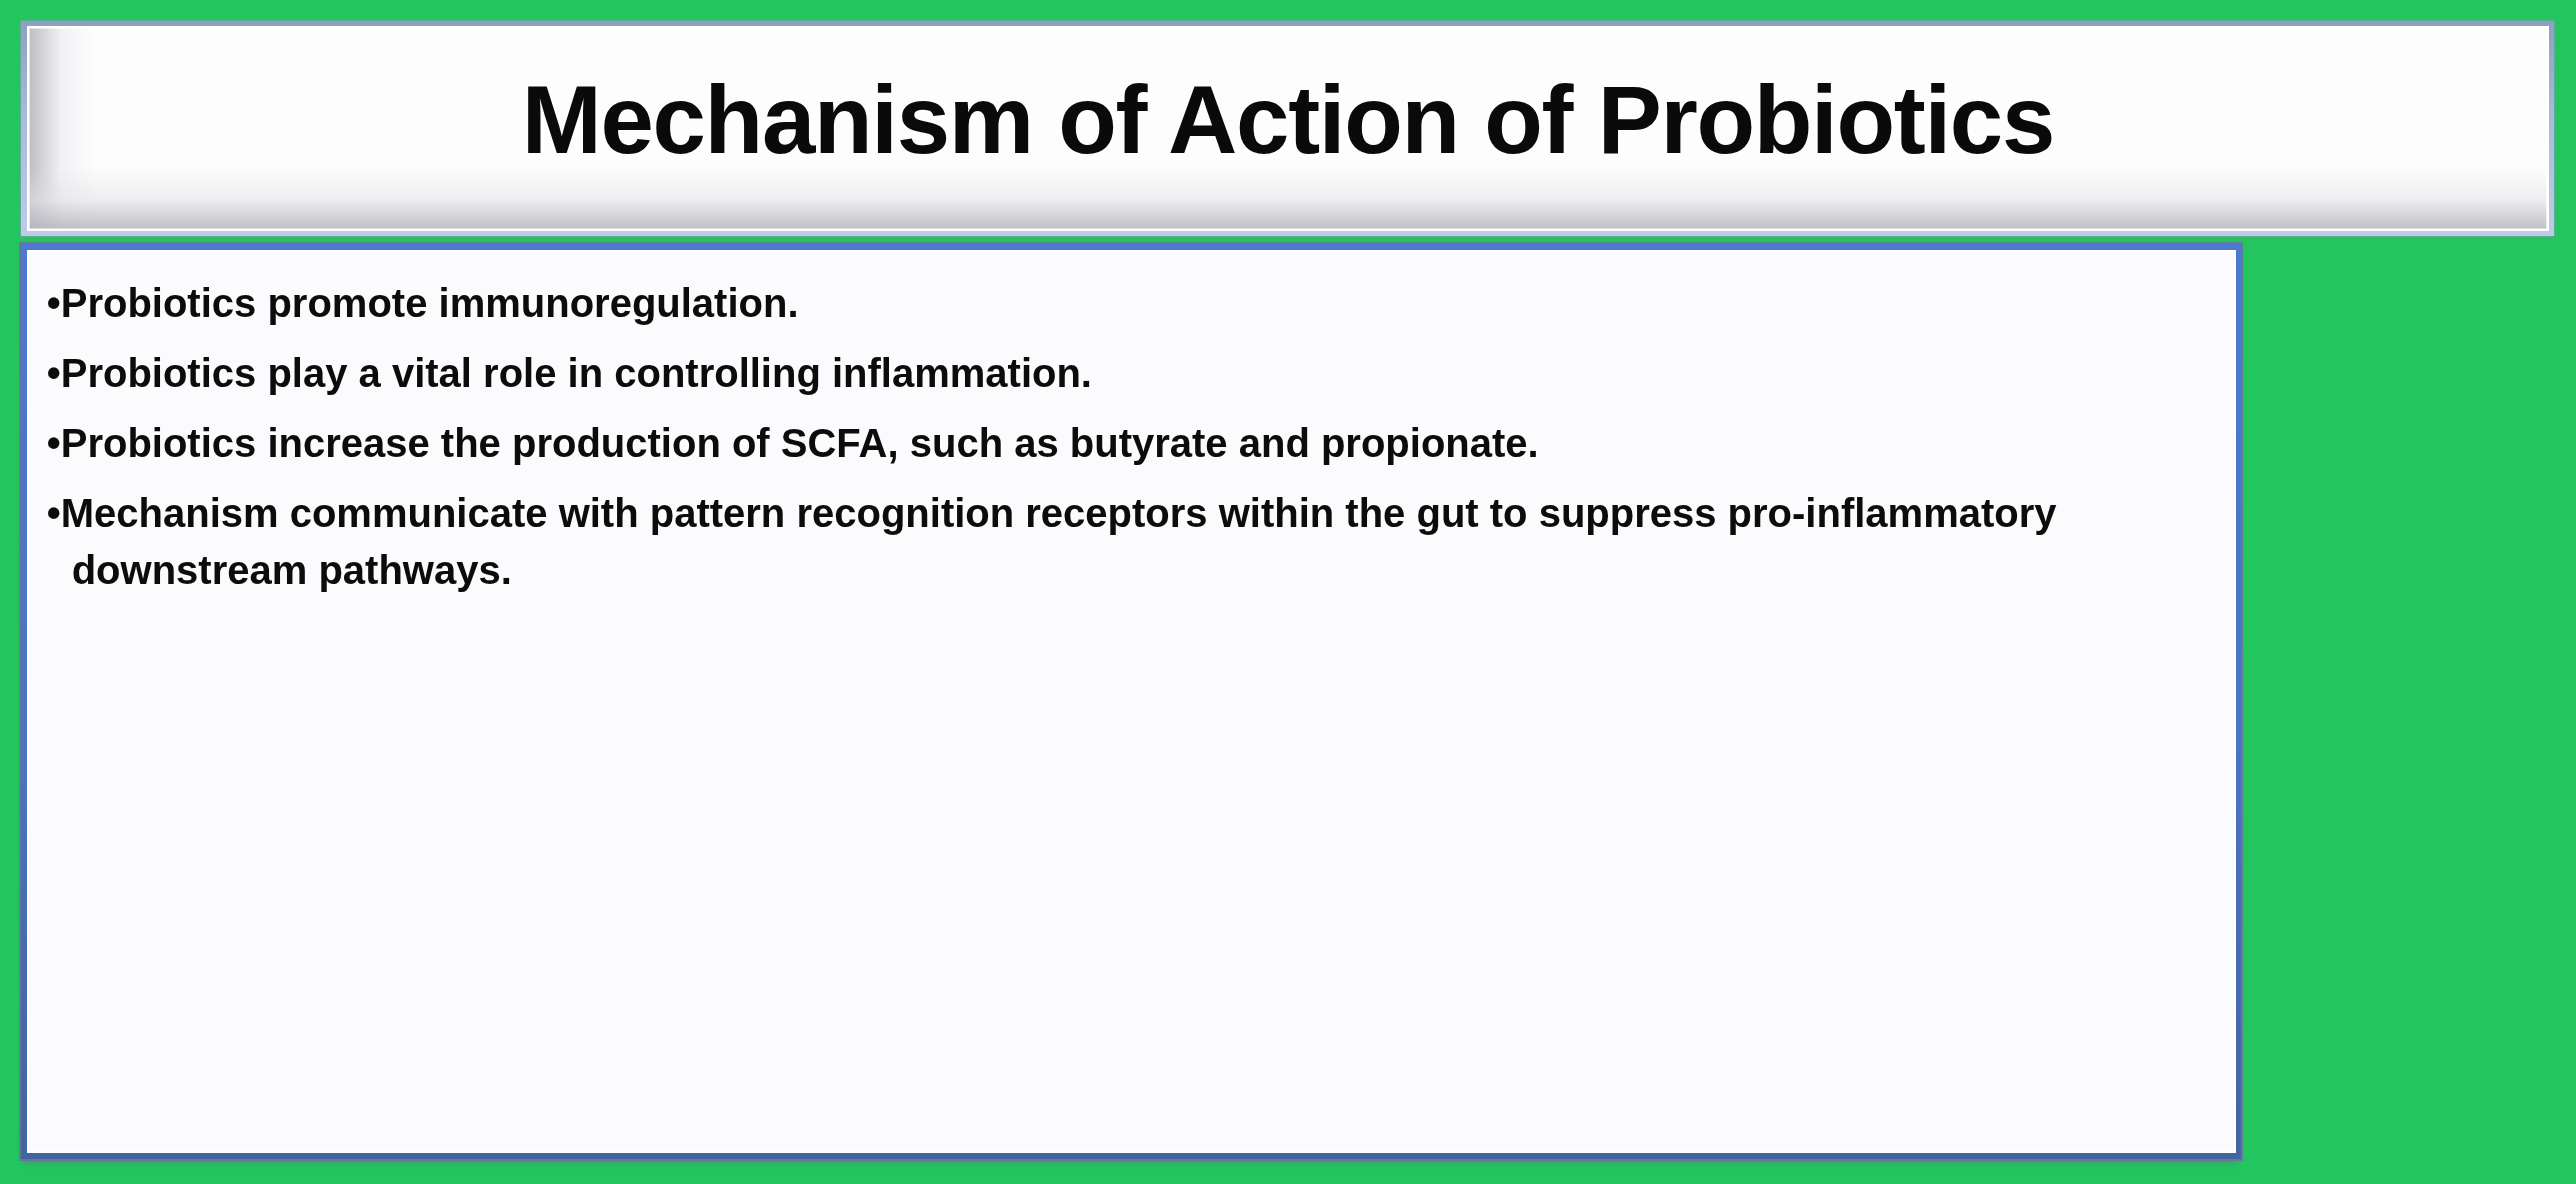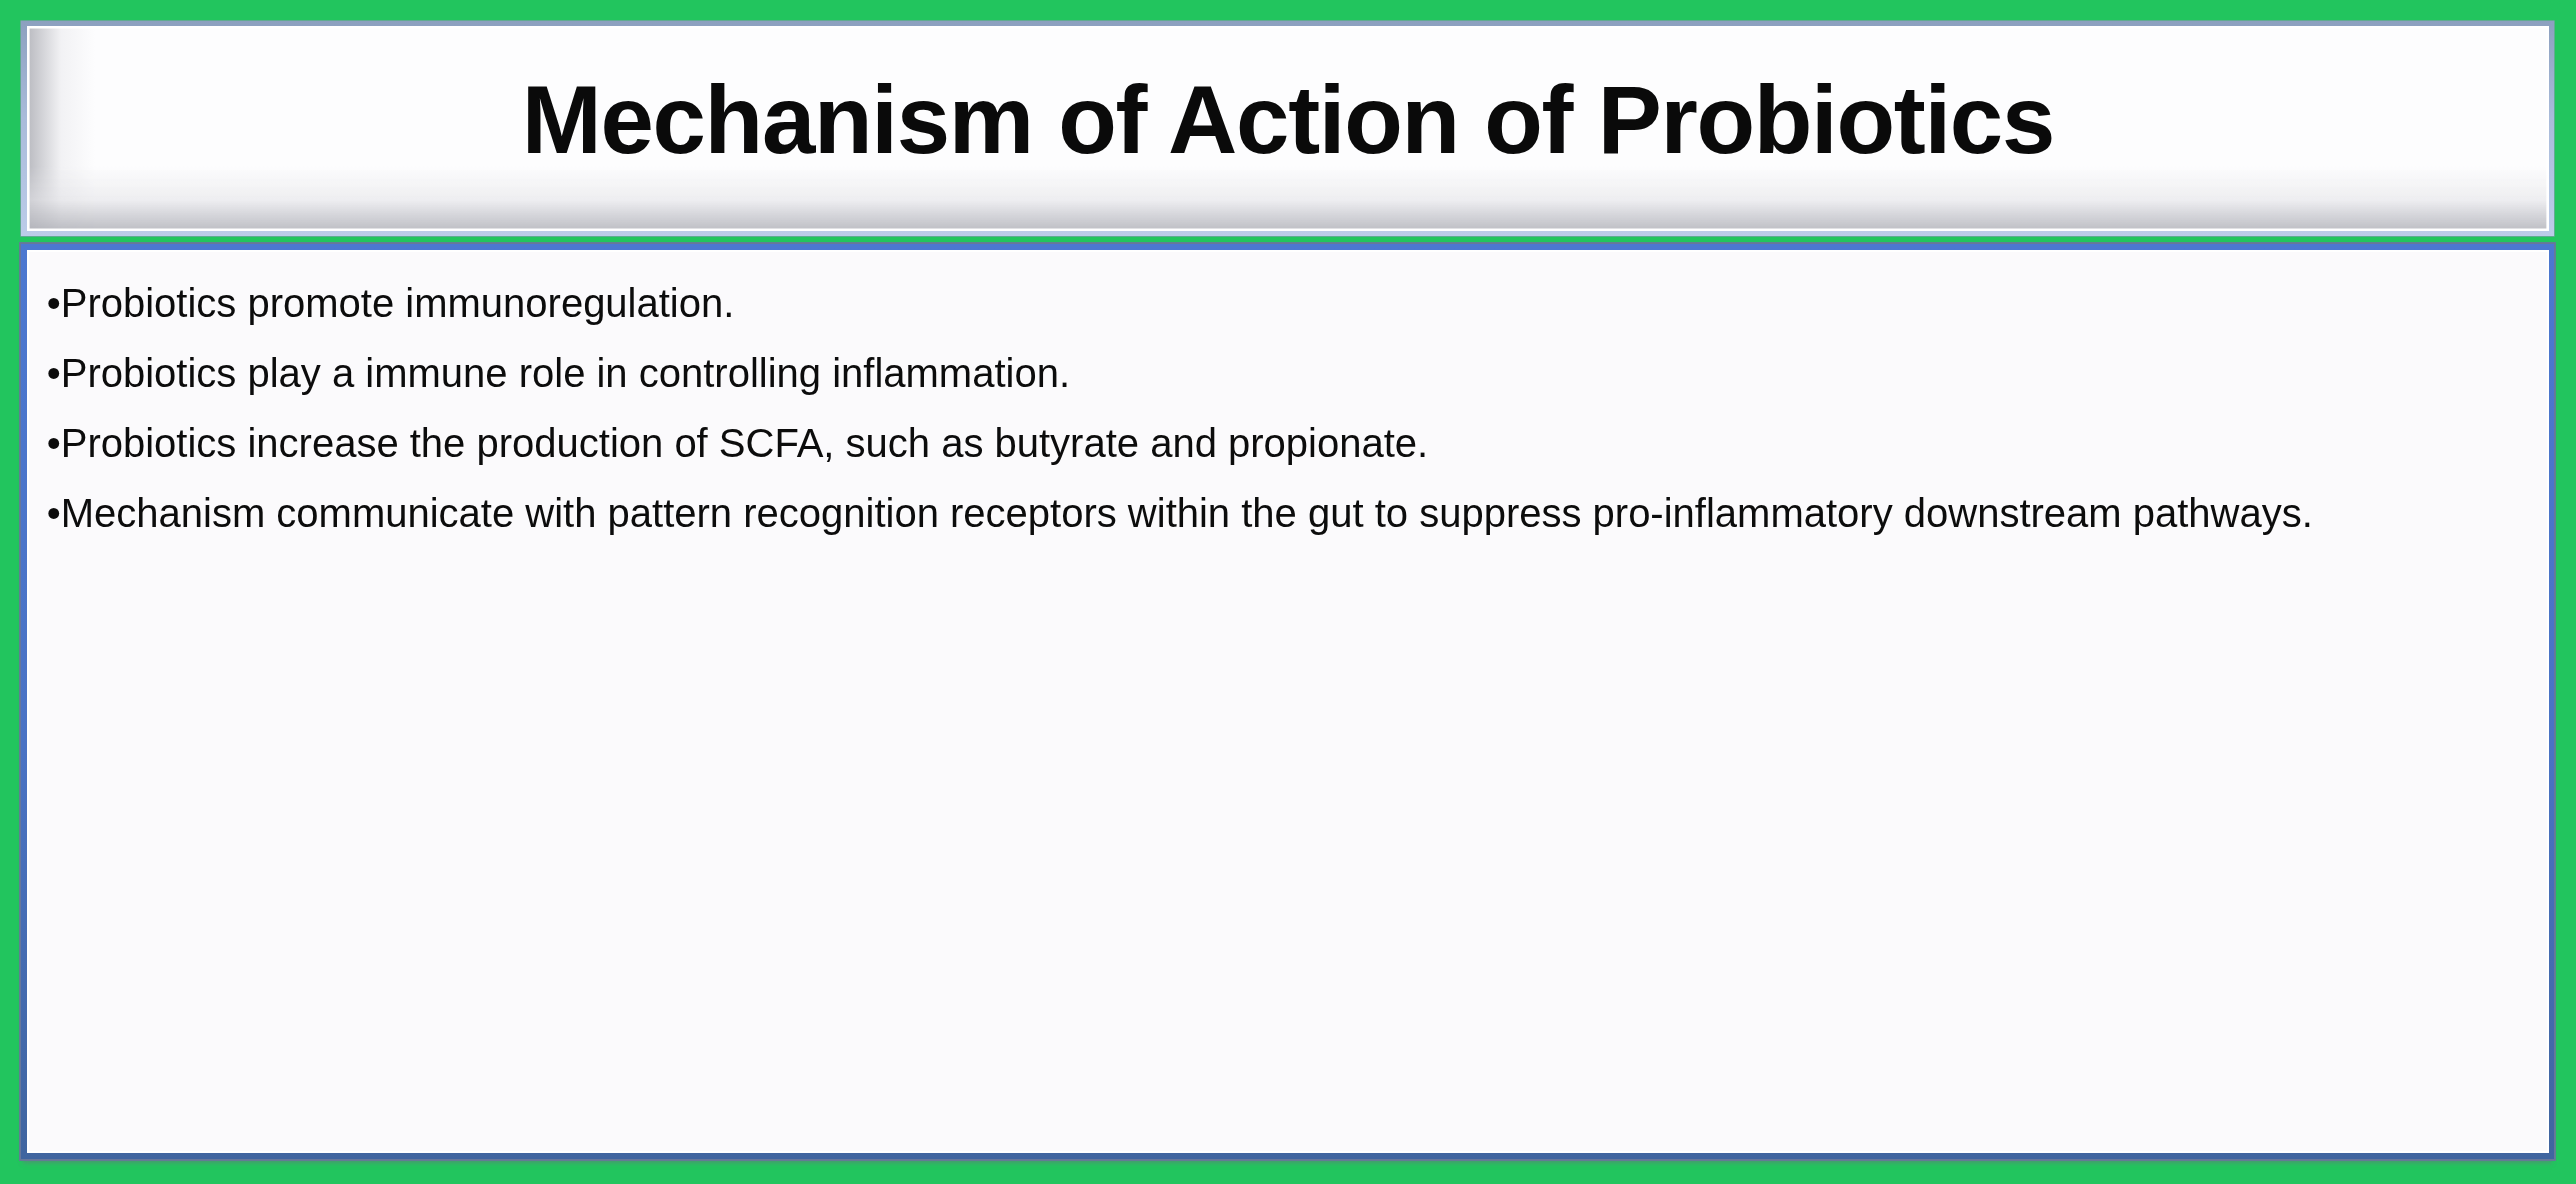--- a/index.html
+++ b/index.html
@@ -51,26 +51,27 @@
     letter-spacing: -1.3px;
     color: #0a0a0a;
     white-space: nowrap;
   }
 
   
   .content-frame {
     position: absolute;
     left: 21.4px;
     top: 244px;
-    width: 2533px;
+    width: 2220px;
     height: 915px;
     box-sizing: border-box;
     padding: 5.8px;
     background: linear-gradient(180deg, #4c78d0 0%, #4a73c4 55%, #40659f 100%);
     box-shadow: 0 0 0 1.9px #68779a, 0 5.8px 4.5px -1.9px rgba(108,114,128,0.55);
+    font-weight: bold;
   }
   .content-inner {
     width: 100%;
     height: 100%;
     box-sizing: border-box;
     background: #fbfafc;
     box-shadow: inset 0 0 0 1.9px #ffffff;
     padding: 25px 36px 13px 19.5px;
     overflow: hidden;
   }
@@ -103,21 +104,21 @@
   <div class="title-frame">
     <div class="title-inner">
       <h1 class="title-text">Mechanism of Action of Probiotics</h1>
     </div>
   </div>
 
   <div class="content-frame">
     <div class="content-inner">
       <ul class="bullet-list">
           <li><span class="dot">•</span><span>Probiotics promote immunoregulation.</span></li>
-          <li><span class="dot">•</span><span>Probiotics play a immune role in controlling inflammation.</span></li>
+          <li><span class="dot">•</span><span>Probiotics play a vital role in controlling inflammation.</span></li>
           <li><span class="dot">•</span><span>Probiotics increase the production of SCFA, such as butyrate and propionate.</span></li>
           <li><span class="dot">•</span><span>Mechanism communicate with pattern recognition receptors within the gut to suppress pro-inflammatory downstream pathways.</span></li>
         </ul>
     </div>
   </div>
 
 </div>
 
 
 </body></html>

